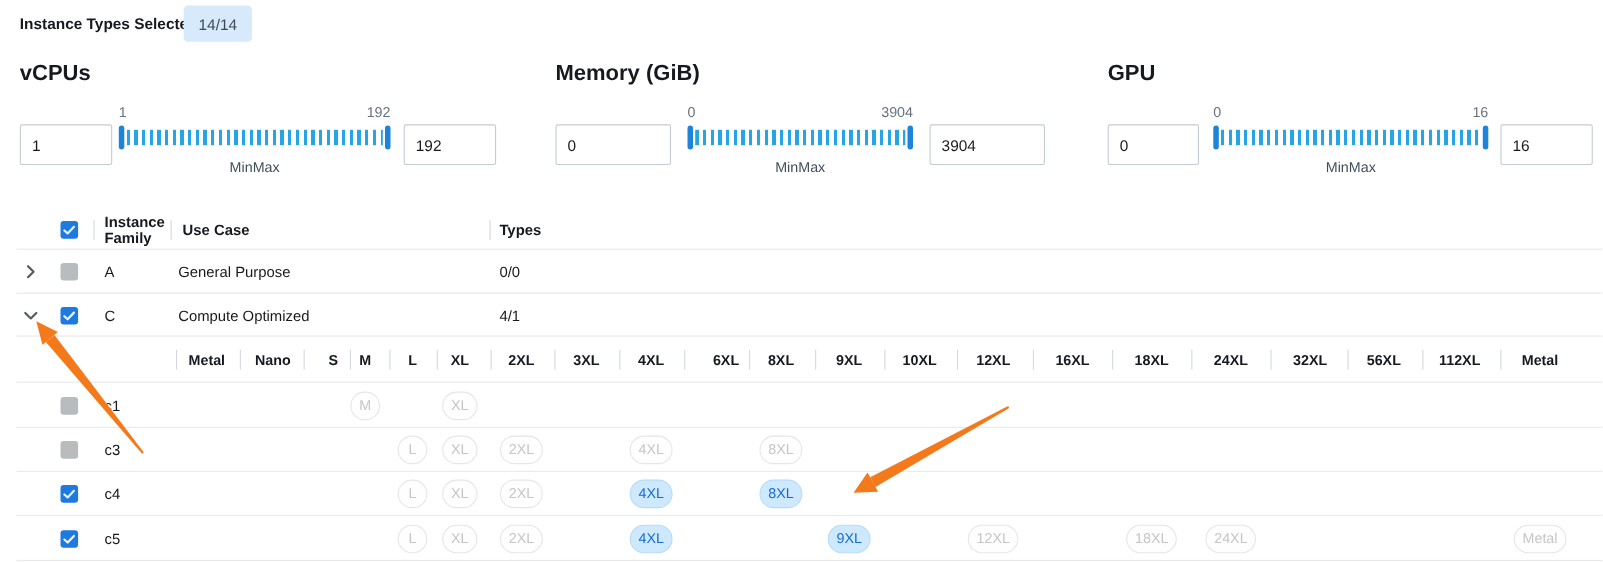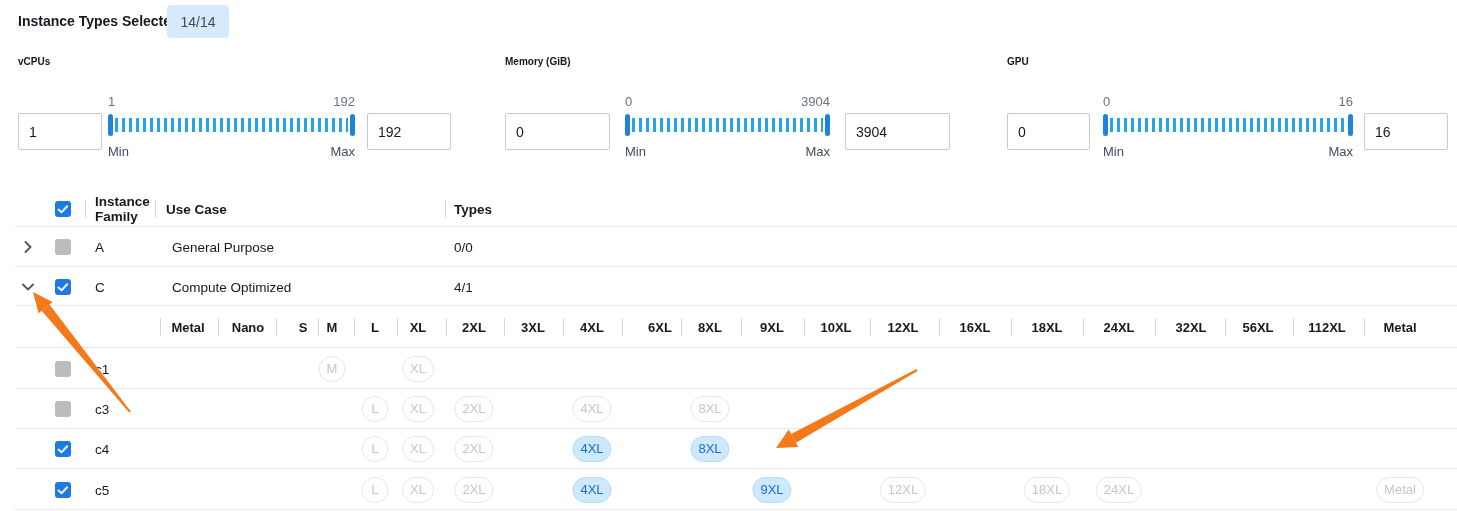--- a/index.html
+++ b/index.html
@@ -7,50 +7,50 @@
   .page { position:relative; width:1457px; height:511px; overflow:hidden; background:#fff; }
 
   
   .top-label { position:absolute; left:18px; top:13px; font-size:14px; font-weight:bold; color:#16191f; }
   .badge { position:absolute; left:167px; top:5px; min-width:62px; height:33px; padding:0 12px;
            background:#d6eafc; border-radius:4px; display:flex; align-items:center; justify-content:center;
            font-size:14px; color:#3f4a55; }
 
   
   .filter { position:absolute; top:56px; height:124px; }
-  .f-label { position:absolute; left:0; top:0; font-size:10px; font-weight:bold; color:#16191f; }
+  .f-label { position:absolute; left:0; top:0; font-size:20px; font-weight:bold; color:#16191f; }
   .f-input { position:absolute; top:57px; height:37px; border:1px solid #c3ccd4; border-radius:2px;
              font-size:14px; color:#16191f; padding:0 10px; background:#fff; font-family:inherit; }
   .s-nums { position:absolute; top:38px; display:flex; justify-content:space-between;
             font-size:13px; color:#68737f; }
   .s-row  { position:absolute; top:58px; height:22px; }
   .s-track { position:absolute; left:7px; right:7px; top:4px; height:14px;
              background:repeating-linear-gradient(90deg,#27a4e4 0 3px,transparent 3px 7px); }
   .s-handle { position:absolute; top:0; width:5px; height:22px; border-radius:2.5px; background:#1e84da; }
   .s-handle.min { left:0; } .s-handle.max { right:0; }
-  .s-caps { position:absolute; top:88px; display:flex; justify-content:space-between;
+  .s-caps { position:absolute; top:88px; display:flex; justify-content:center;
             font-size:13px; color:#414d5c; }
   .s-dets { position:absolute; top:106px; display:flex; justify-content:space-between;
             font-size:13px; color:#414d5c; }
 
   
   .table { position:absolute; top:190px; left:0; width:1457px; }
   .trow { position:relative; width:100%; }
   .trow::after { content:""; position:absolute; left:15px; right:0; bottom:0; height:1px; background:#e7e9ea; }
   .hcell { position:absolute; top:50%; transform:translateY(-50%); font-size:13.5px; font-weight:bold;
            line-height:15px; color:#16191f; }
   .vdiv { position:absolute; width:1px; height:18px; background:#d3d9df; top:50%; transform:translateY(-50%); }
   .chev { position:absolute; left:20px; top:50%; transform:translateY(-50%); width:16px; height:16px; cursor:pointer; }
   .cb { position:absolute; left:55px; top:50%; transform:translateY(-50%); width:16px; height:16px;
         border-radius:3px; cursor:pointer; }
   .cb.checked { background:#1f7ae0; }
   .cb.disabled { background:#b9bcbf; }
   .cb svg { display:block; }
   .cell { position:absolute; top:50%; transform:translateY(-50%); font-size:13.5px; color:#16191f; }
-  .c-family { left:95px; } .c-usecase { left:172px; } .c-types { left:454px; }
+  .c-family { left:95px; } .c-usecase { left:162px; } .c-types { left:454px; }
   .size-label { position:absolute; top:50%; transform:translate(-50%,-50%); font-size:13px; font-weight:bold; color:#16191f; }
   .pill { position:absolute; top:50%; transform:translate(-50%,-50%); border-radius:999px;
           font-size:13px; line-height:16px; padding:4px 7px; min-width:27px; text-align:center; cursor:pointer; }
   .pill.disabled { border:1.5px solid #e6e6e6; background:#fefefe; color:#c6c6c6; }
   .pill.selected { border:1.5px solid #b6dbf9; background:#cee9fd; color:#176bd4; }
 
   .arrows { position:absolute; left:0; top:0; width:1457px; height:511px; pointer-events:none; }
 </style>
 </head>
 <body>

